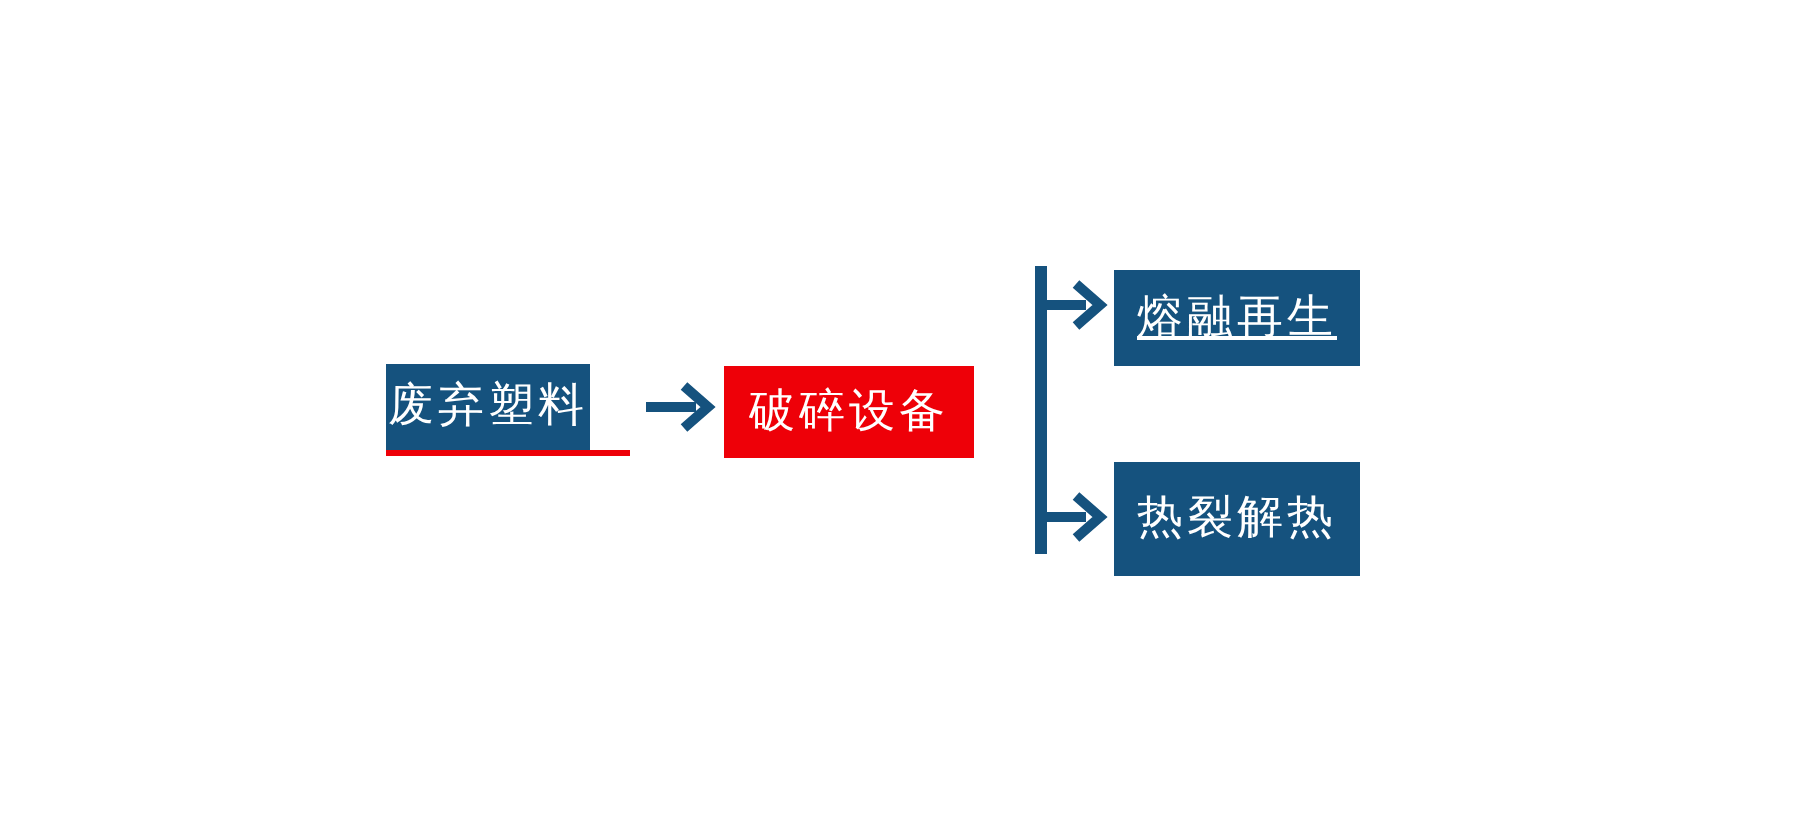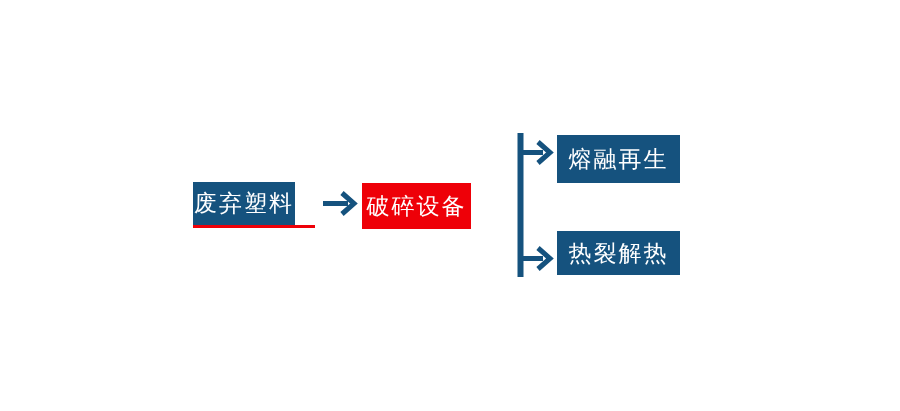--- a/index.html
+++ b/index.html
@@ -58,38 +58,39 @@
     top: 225px;
     width: 122px;
     height: 3px;
     background: #EE0008;
   }
 
   
   #node-crusher {
     left: 362px;
     top: 183px;
-    width: 109px;
+    width: 125px;
     height: 46px;
     font-size: 23px;
   }
 
   
   #node-melt-regen {
     left: 557px;
     top: 135px;
     width: 123px;
     height: 48px;
     font-size: 23px;
+    text-decoration: underline;
   }
   #node-pyrolysis {
     left: 557px;
     top: 231px;
     width: 123px;
-    height: 44px;
+    height: 57px;
     font-size: 23px;
   }
 
   
   .connector-svg {
     position: absolute;
     left: 0;
     top: 0;
     width: 900px;
     height: 411px;

